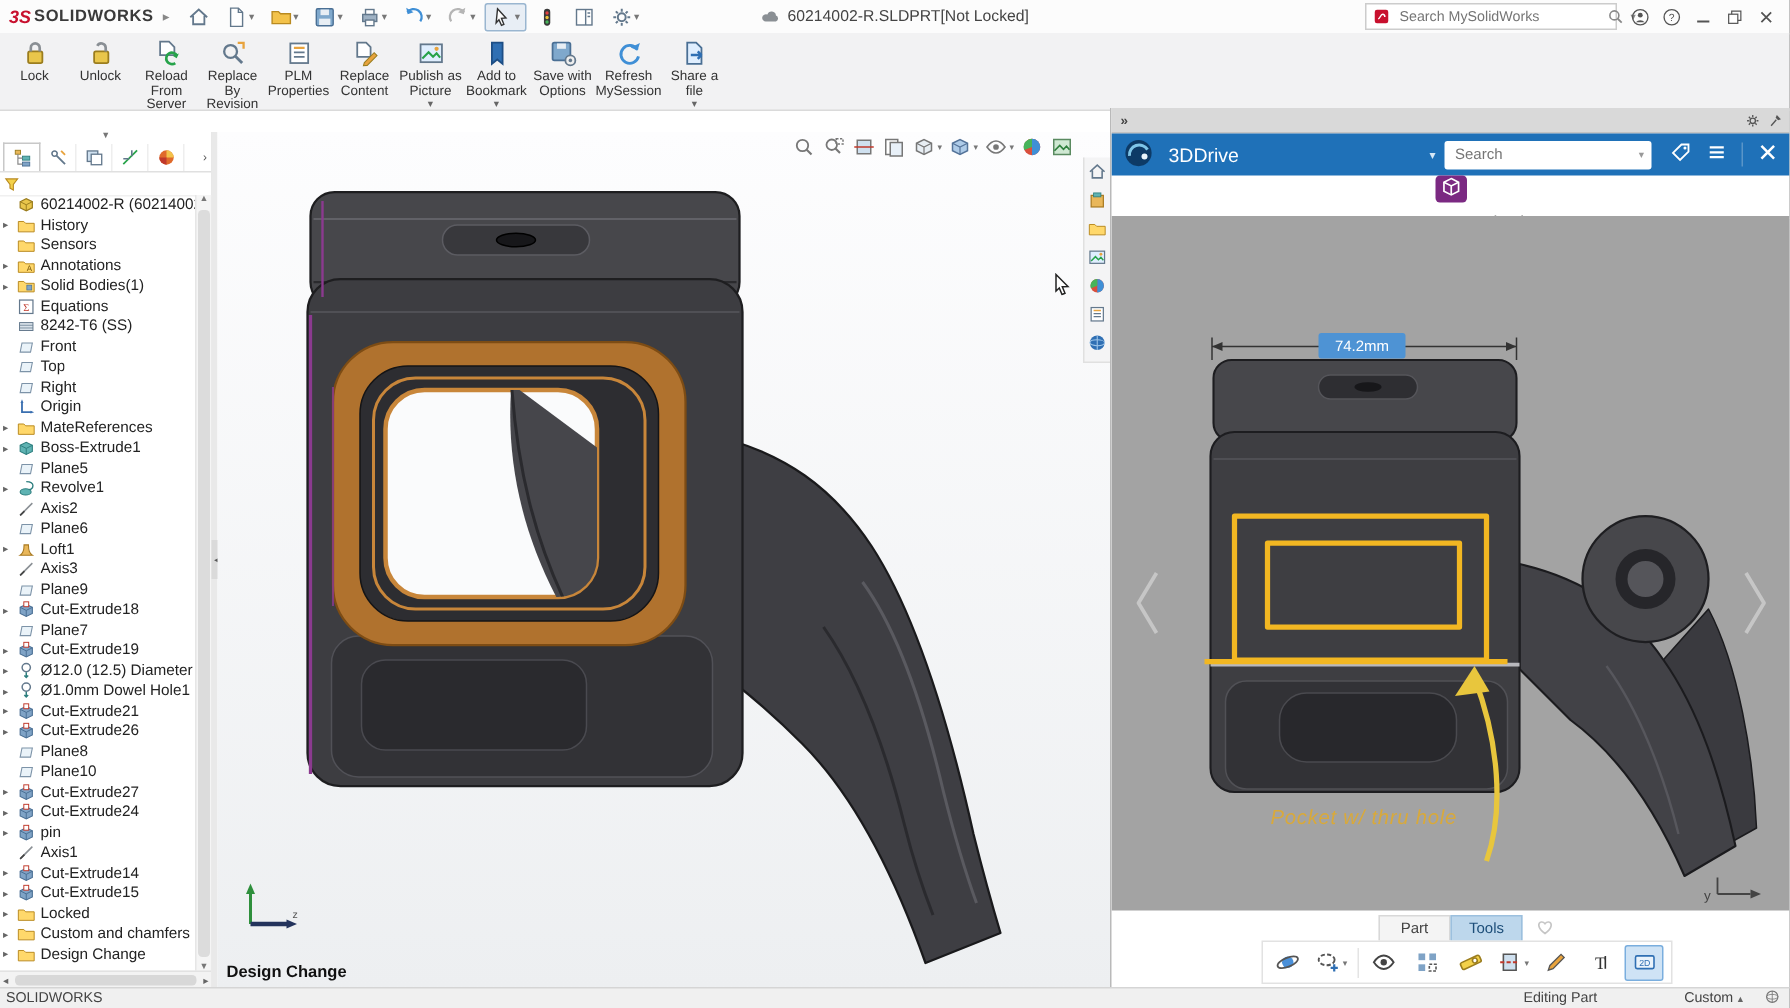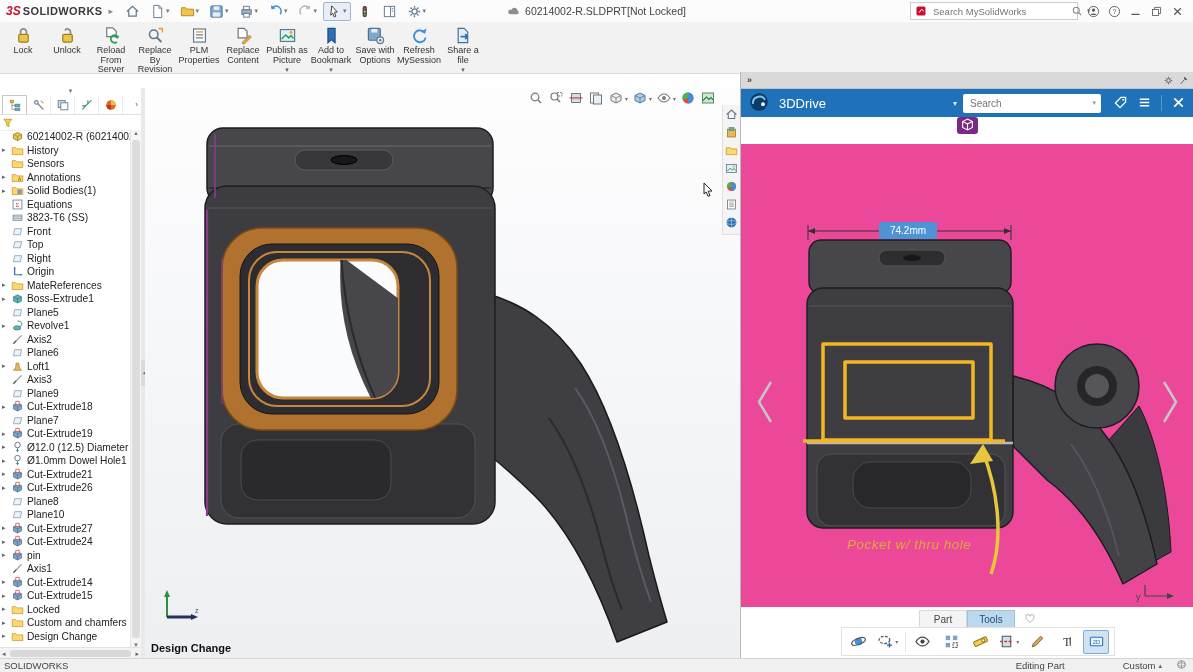--- a/index.html
+++ b/index.html
@@ -70,21 +70,21 @@
   #drive-search{display:flex;align-items:center;background:#fff;border-radius:2px;height:19px;width:128px;padding:0 5px;gap:4px;}
   #drive-search input{border:0;outline:0;flex:1;width:70px;font-size:10px;color:#666;font-family:"Liberation Sans",sans-serif;}
   #drive-search .scaret{font-size:7px;color:#999;}
   #drive-icons{display:flex;align-items:center;gap:9px;margin-left:4px;}
   #drive-icons .vdiv{width:1px;height:16px;background:#5a95c8;}
   #file-bar{height:28px;display:flex;align-items:center;padding:0 9px;gap:8px;border-bottom:1px solid #ececec;flex-direction:column;}
   #file-icon-badge{width:21px;height:21px;background:#7b2982;border-radius:3px;display:flex;align-items:center;justify-content:center;}
   #file-name{color:#666;font-size:11.5px;flex:none;}
   #file-actions{margin-left:auto;display:flex;align-items:center;gap:11px;}
   #file-actions .vdiv{width:1px;height:16px;background:#ddd;}
-  #viewer{position:absolute;top:72px;left:0;right:0;bottom:52px;background:#ec4899;}
+  #viewer{position:absolute;top:72px;left:0;right:0;bottom:52px;background:#a3a3a3;}
   #mode-tabs{position:absolute;bottom:31px;left:178px;display:flex;align-items:center;gap:0;}
   .mtab{width:46px;height:16px;display:flex;align-items:center;justify-content:center;font-size:10px;color:#444;background:#f4f4f4;border:1px solid #d8d8d8;}
   .mtab.active{background:#bdd7ec;border-color:#9cc0de;color:#1d4e79;}
   #fav-heart{margin-left:8px;}
   #tool-strip{position:absolute;bottom:3px;left:100px;width:262px;height:27px;background:#fff;border:1px solid #e2e2e2;display:flex;align-items:center;padding:0 5px;gap:5px;}
   .tsb{display:flex;align-items:center;justify-content:center;width:24px;height:22px;border-radius:2px;gap:1px;}
   .tsb .cr{font-size:6px;color:#777;}
   .tsb.active{background:#cfe3f5;border:1px solid #7aaede;}
   .tsdiv{width:1px;height:20px;background:#e4e4e4;}
   
@@ -506,21 +506,21 @@
           </div>
           <div class="trow">
             <span class="tarr"></span>
             <span class="ic" style="width:13px;height:13px">
               <svg viewBox="0 0 16 16">
                 <rect x="2.5" y="5" width="11" height="6.5" fill="#d9e2ea" stroke="#63788c" stroke-width=".8"></rect>
                 <line x1="2.5" y1="7.2" x2="13.5" y2="7.2" stroke="#63788c" stroke-width=".6"></line>
                 <line x1="2.5" y1="9.4" x2="13.5" y2="9.4" stroke="#63788c" stroke-width=".6"></line>
               </svg>
             </span>
-            <span class="tlabel">3823-T6 (SS)</span>
+            <span class="tlabel">8242-T6 (SS)</span>
           </div>
           <div class="trow">
             <span class="tarr"></span>
             <span class="ic" style="width:13px;height:13px">
               <svg viewBox="0 0 16 16">
                 <path d="M4.5 4.5 H13 L11.5 12 H3 Z" fill="#eaf3f9" stroke="#7d93a8" stroke-width=".9"></path>
               </svg>
             </span>
             <span class="tlabel">Front</span>
           </div>

